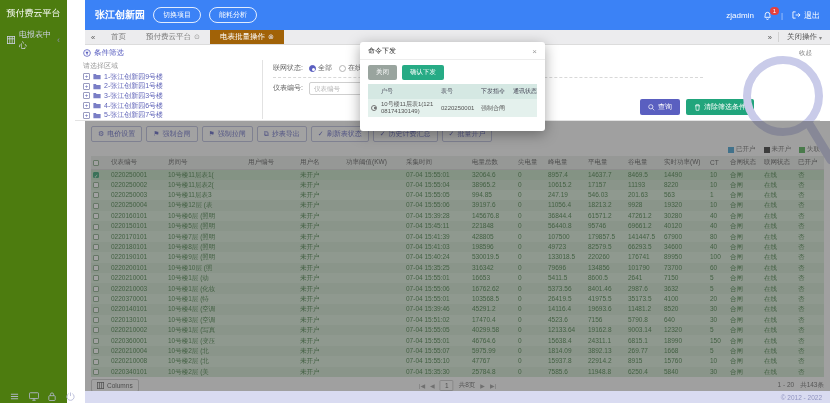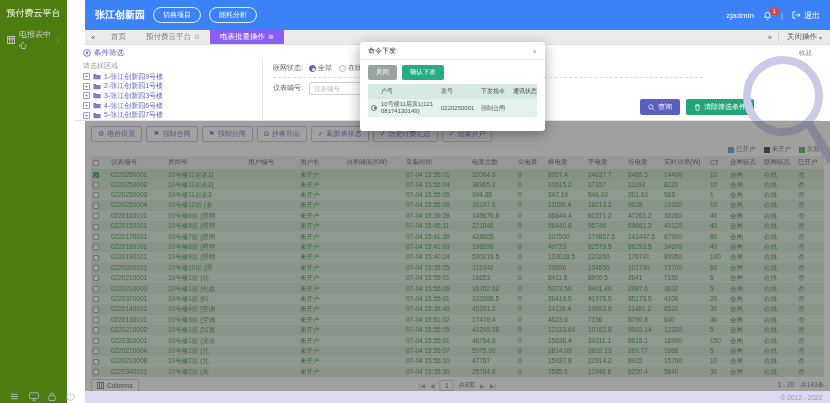--- a/index.html
+++ b/index.html
@@ -26,21 +26,21 @@
   .vsep{opacity:.6}
   .logout{display:flex;align-items:center;gap:3px;cursor:pointer}
 
   
   .tabbar{position:absolute;left:85px;top:30px;width:745px;height:15px;background:#ececee;border-bottom:1px solid #dcdcdc;display:flex;align-items:stretch;font-size:7.5px;color:#777;z-index:7}
   .tab-coll{width:16px;display:flex;align-items:center;justify-content:center;color:#555;cursor:pointer}
   .tab-coll::before{content:"«"}
   .tab{display:flex;align-items:center;gap:3px;padding:0 10px;cursor:pointer;white-space:nowrap}
   .tab .dot{color:#9a9a9a;font-size:7px}
   .tab .dot::before{content:"⊙"}
-  .tab.active{background:#8b5cf6;color:#fff}
+  .tab.active{background:#a16207;color:#fff}
   .tab.active .dot{color:#e6e6f2}
   .tab.active .dot::before{content:"⊗"}
   .tab-more{margin-left:auto;display:flex;align-items:center;gap:6px;padding:0 8px;color:#555}
   .tab-exp{cursor:pointer}
   .tab-exp::before{content:"»"}
   .close-ops{display:flex;align-items:center;gap:2px;border-left:1px solid #d2d2d2;padding-left:8px;cursor:pointer}
   .close-ops::after{content:"▾";font-size:6px;color:#888}
 
   
   .filter-card{position:absolute;left:75px;top:45px;width:745px;height:76px;background:#fff;border-bottom:1px solid #e3e3e3;z-index:1}

